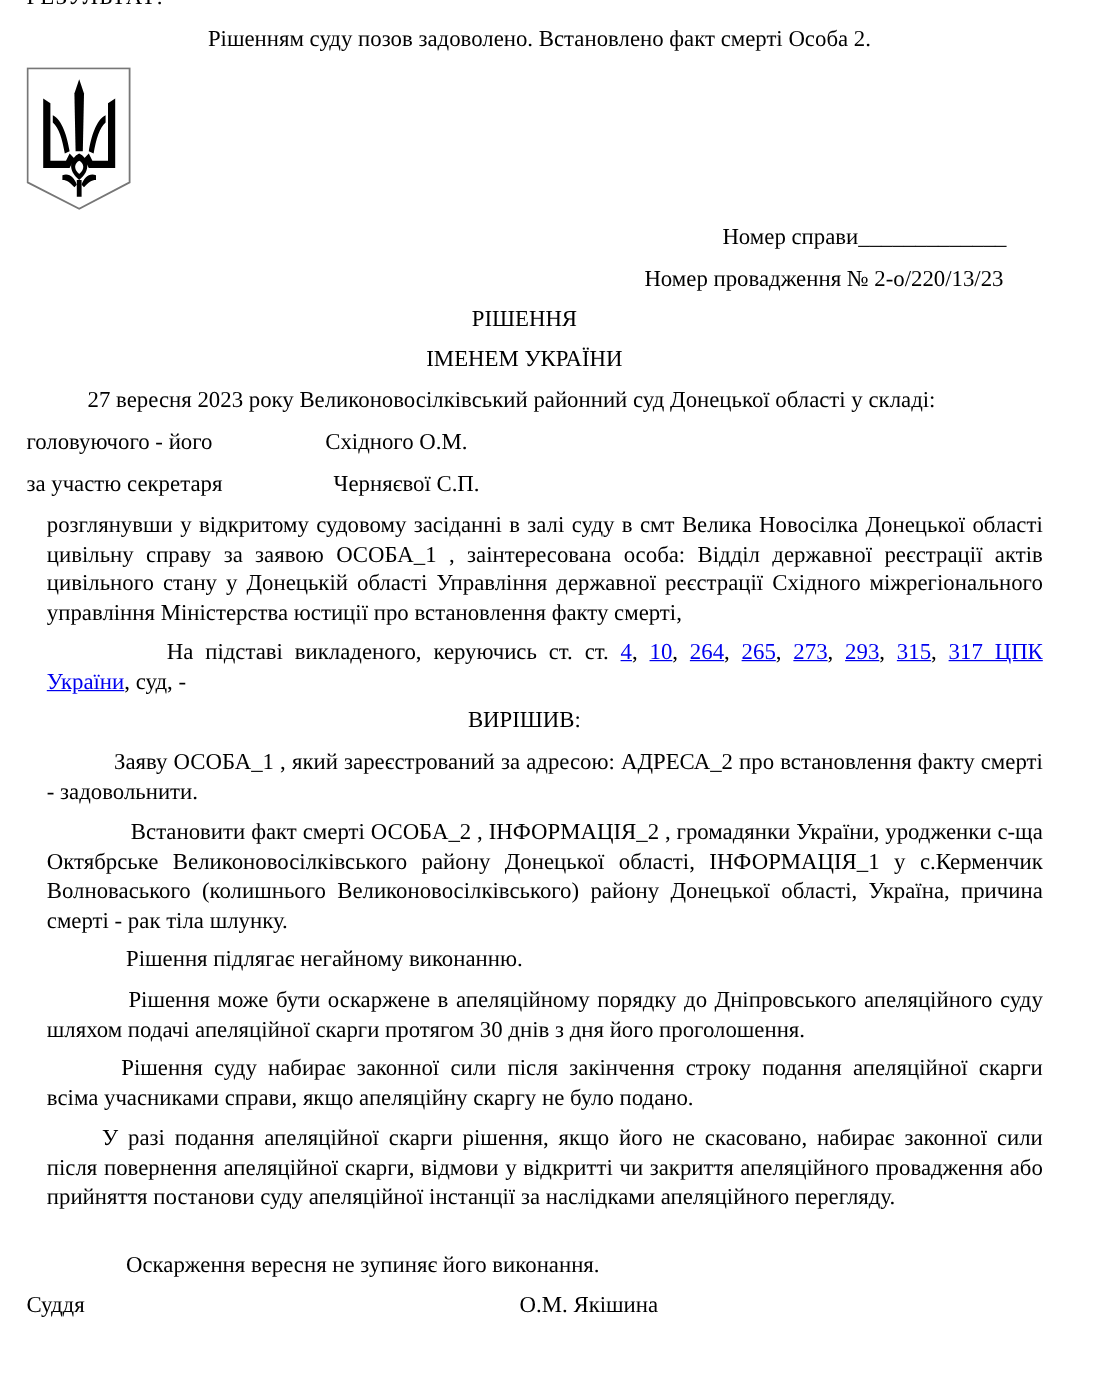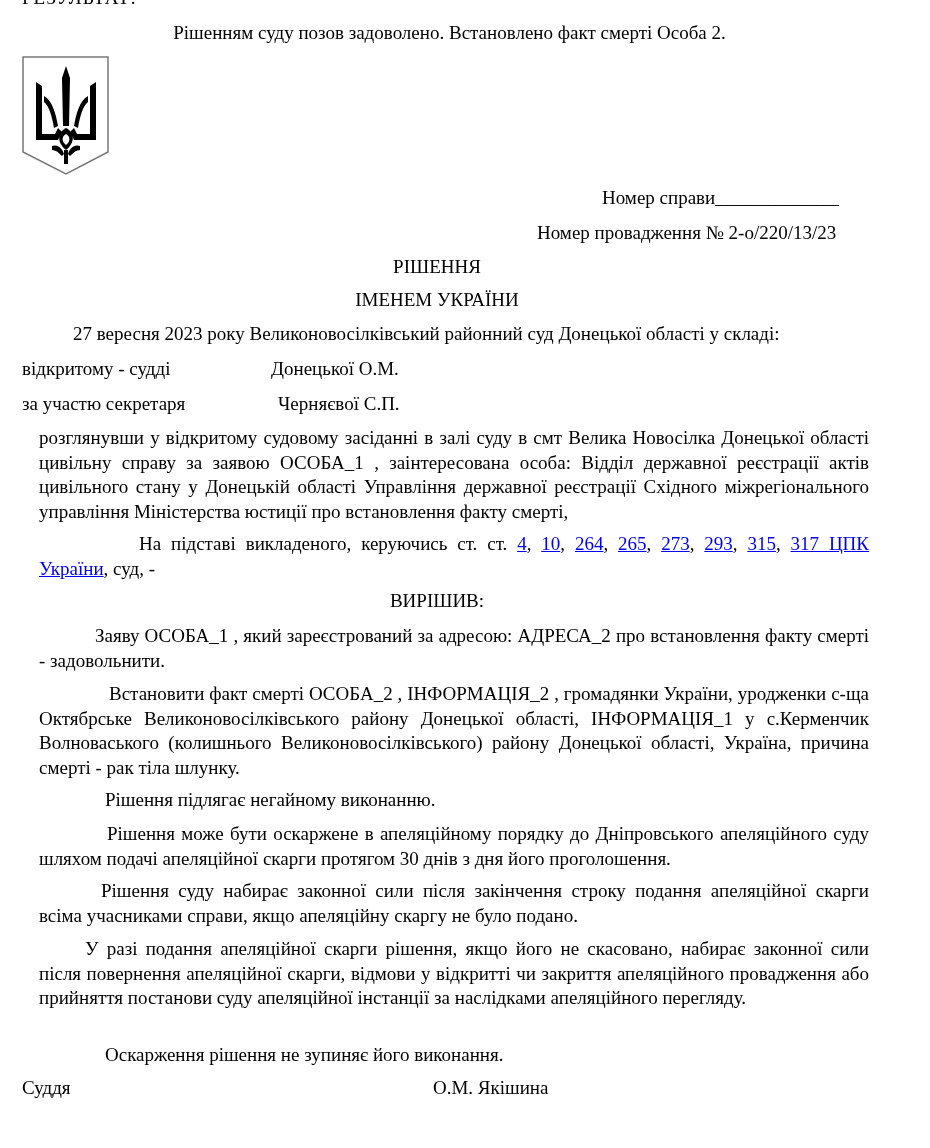--- a/index.html
+++ b/index.html
@@ -59,38 +59,38 @@
   <span>Номер справи</span><span>_____________</span>
 </div>
 <div class="abs proc-no">Номер провадження № 2-о/220/13/23</div>
 
 <div class="abs title1">РІШЕННЯ</div>
 <div class="abs title2">ІМЕНЕМ УКРАЇНИ</div>
 
 <div class="abs p" style="top:322px; text-indent:34px;">27 вересня 2023 року Великоновосілківський районний суд Донецької області у складі:</div>
 
 <div class="abs row" style="top:358px;">
-  <span>відкритому - судді</span>
-  <span class="val" style="left:249px;">Донецької О.М.</span>
+  <span>головуючого - його</span>
+  <span class="val" style="left:249px;">Східного О.М.</span>
 </div>
 <div class="abs row" style="top:393px;">
   <span>за участю секретаря</span>
   <span class="val" style="left:256px;">Черняєвої С.П.</span>
 </div>
 
 <div class="abs p" style="top:426px;">розглянувши у відкритому судовому засіданні в залі суду в смт Велика Новосілка Донецької області цивільну справу за заявою ОСОБА_1 , заінтересована особа: Відділ державної реєстрації актів цивільного стану у Донецькій області Управління державної реєстрації Східного міжрегіонального управління Міністерства юстиції про встановлення факту смерті,</div>
 
 <div class="abs p" style="top:532px; text-indent:100px;">
   <span>На підставі викладеного, керуючись ст. ст. </span><a class="lnk" href="#">4</a>, <a class="lnk" href="#">10</a>, <a class="lnk" href="#">264</a>, <a class="lnk" href="#">265</a>, <a class="lnk" href="#">273</a>, <a class="lnk" href="#">293</a>, <a class="lnk" href="#">315</a>, <a class="lnk" href="#">317 ЦПК України</a><span>, суд, -</span>
 </div>
 
 <div class="abs center" style="top:590px;">ВИРІШИВ:</div>
 
 <div class="abs p" style="top:624px; text-indent:56px;">Заяву ОСОБА_1 , який зареєстрований за адресою: АДРЕСА_2 про встановлення факту смерті - задовольнити.</div>
 <div class="abs p" style="top:682px; text-indent:70px;">Встановити факт смерті ОСОБА_2 , ІНФОРМАЦІЯ_2 , громадянки України, уродженки с-ща Октябрське Великоновосілківського району Донецької області,  ІНФОРМАЦІЯ_1 у с.Керменчик Волноваського (колишнього Великоновосілківського) району Донецької області, Україна, причина смерті - рак тіла шлунку.</div>
 <div class="abs p" style="top:788px; text-indent:66px;">Рішення підлягає негайному виконанню.</div>
 <div class="abs p" style="top:822px; text-indent:68px;">Рішення може бути оскаржене  в апеляційному порядку до Дніпровського апеляційного суду шляхом подачі апеляційної скарги протягом 30 днів з дня його проголошення.</div>
 <div class="abs p" style="top:879px; text-indent:62px;">Рішення суду набирає законної сили після закінчення строку подання апеляційної скарги всіма учасниками справи, якщо апеляційну скаргу не було подано.</div>
 <div class="abs p" style="top:937px; text-indent:46px;">У разі подання апеляційної скарги рішення, якщо його не скасовано, набирає законної сили після повернення апеляційної скарги, відмови у відкритті чи закриття апеляційного провадження або прийняття постанови суду апеляційної інстанції за наслідками апеляційного перегляду.</div>
-<div class="abs p" style="top:1043px; text-indent:66px;">Оскарження рішення не зупиняє його виконання.</div>
+<div class="abs p" style="top:1043px; text-indent:66px;">Оскарження вересня не зупиняє його виконання.</div>
 
 <div class="abs sign-l">Суддя</div>
 <div class="abs sign-r">О.М. Якішина</div>
 
 </body></html>

